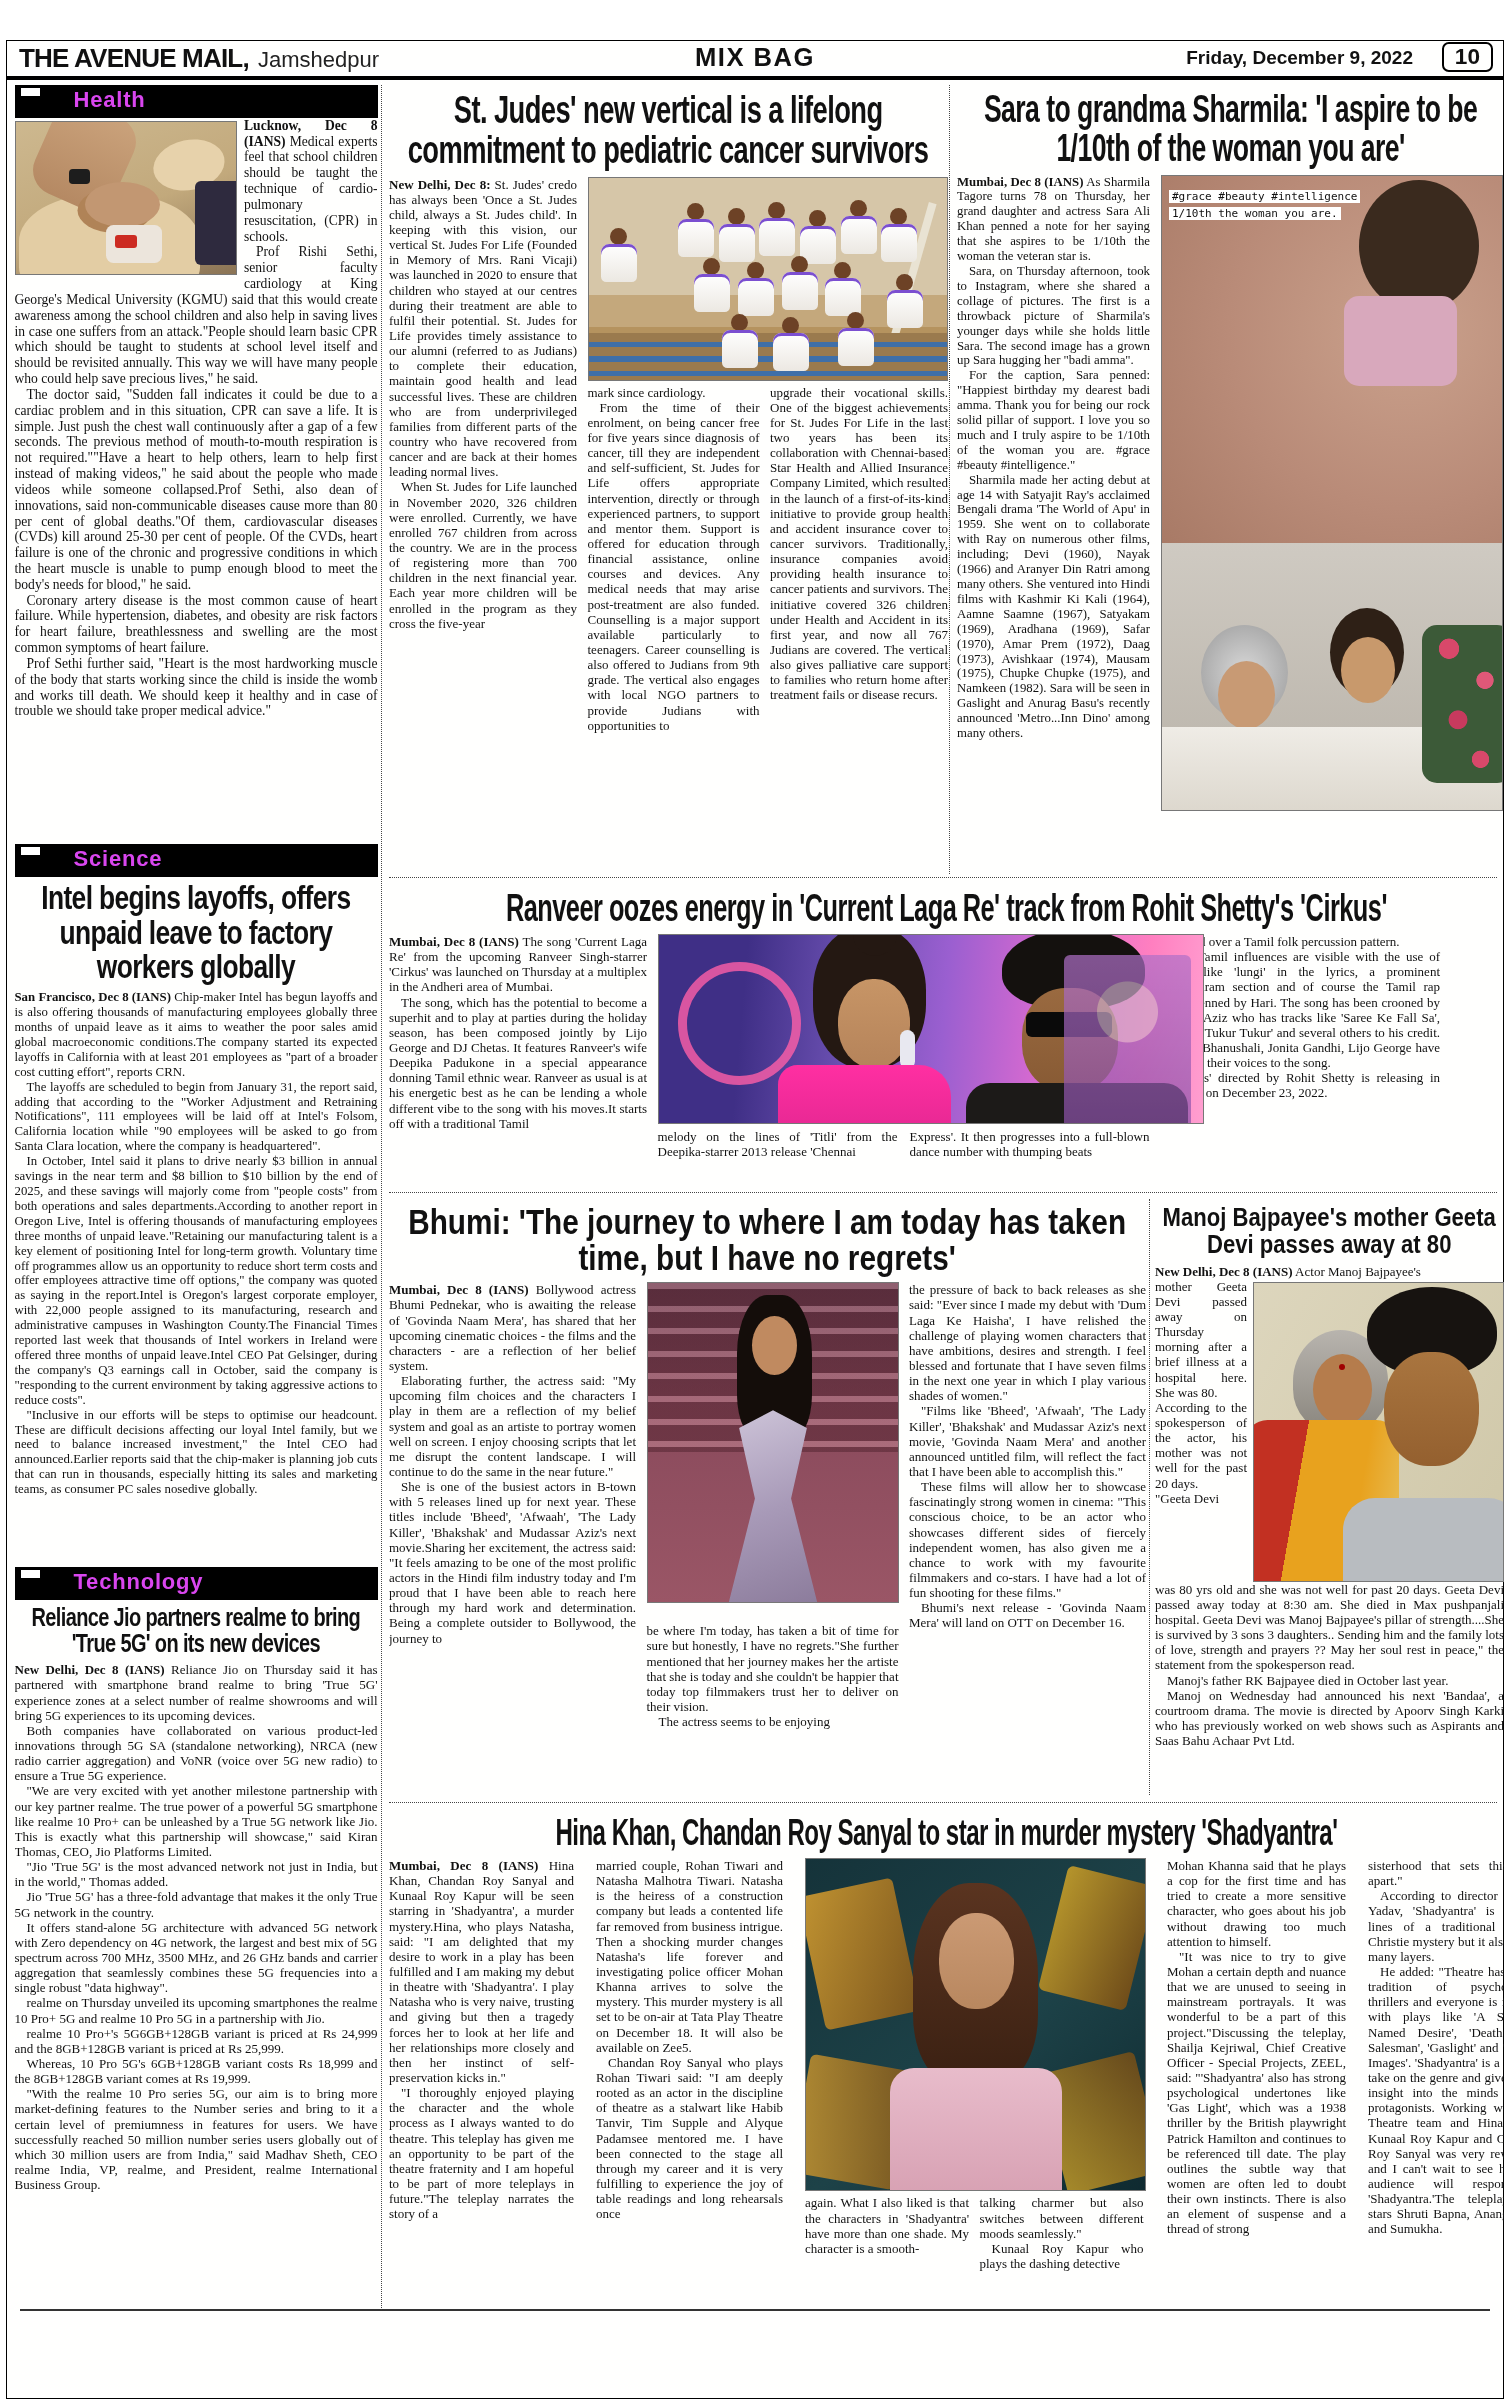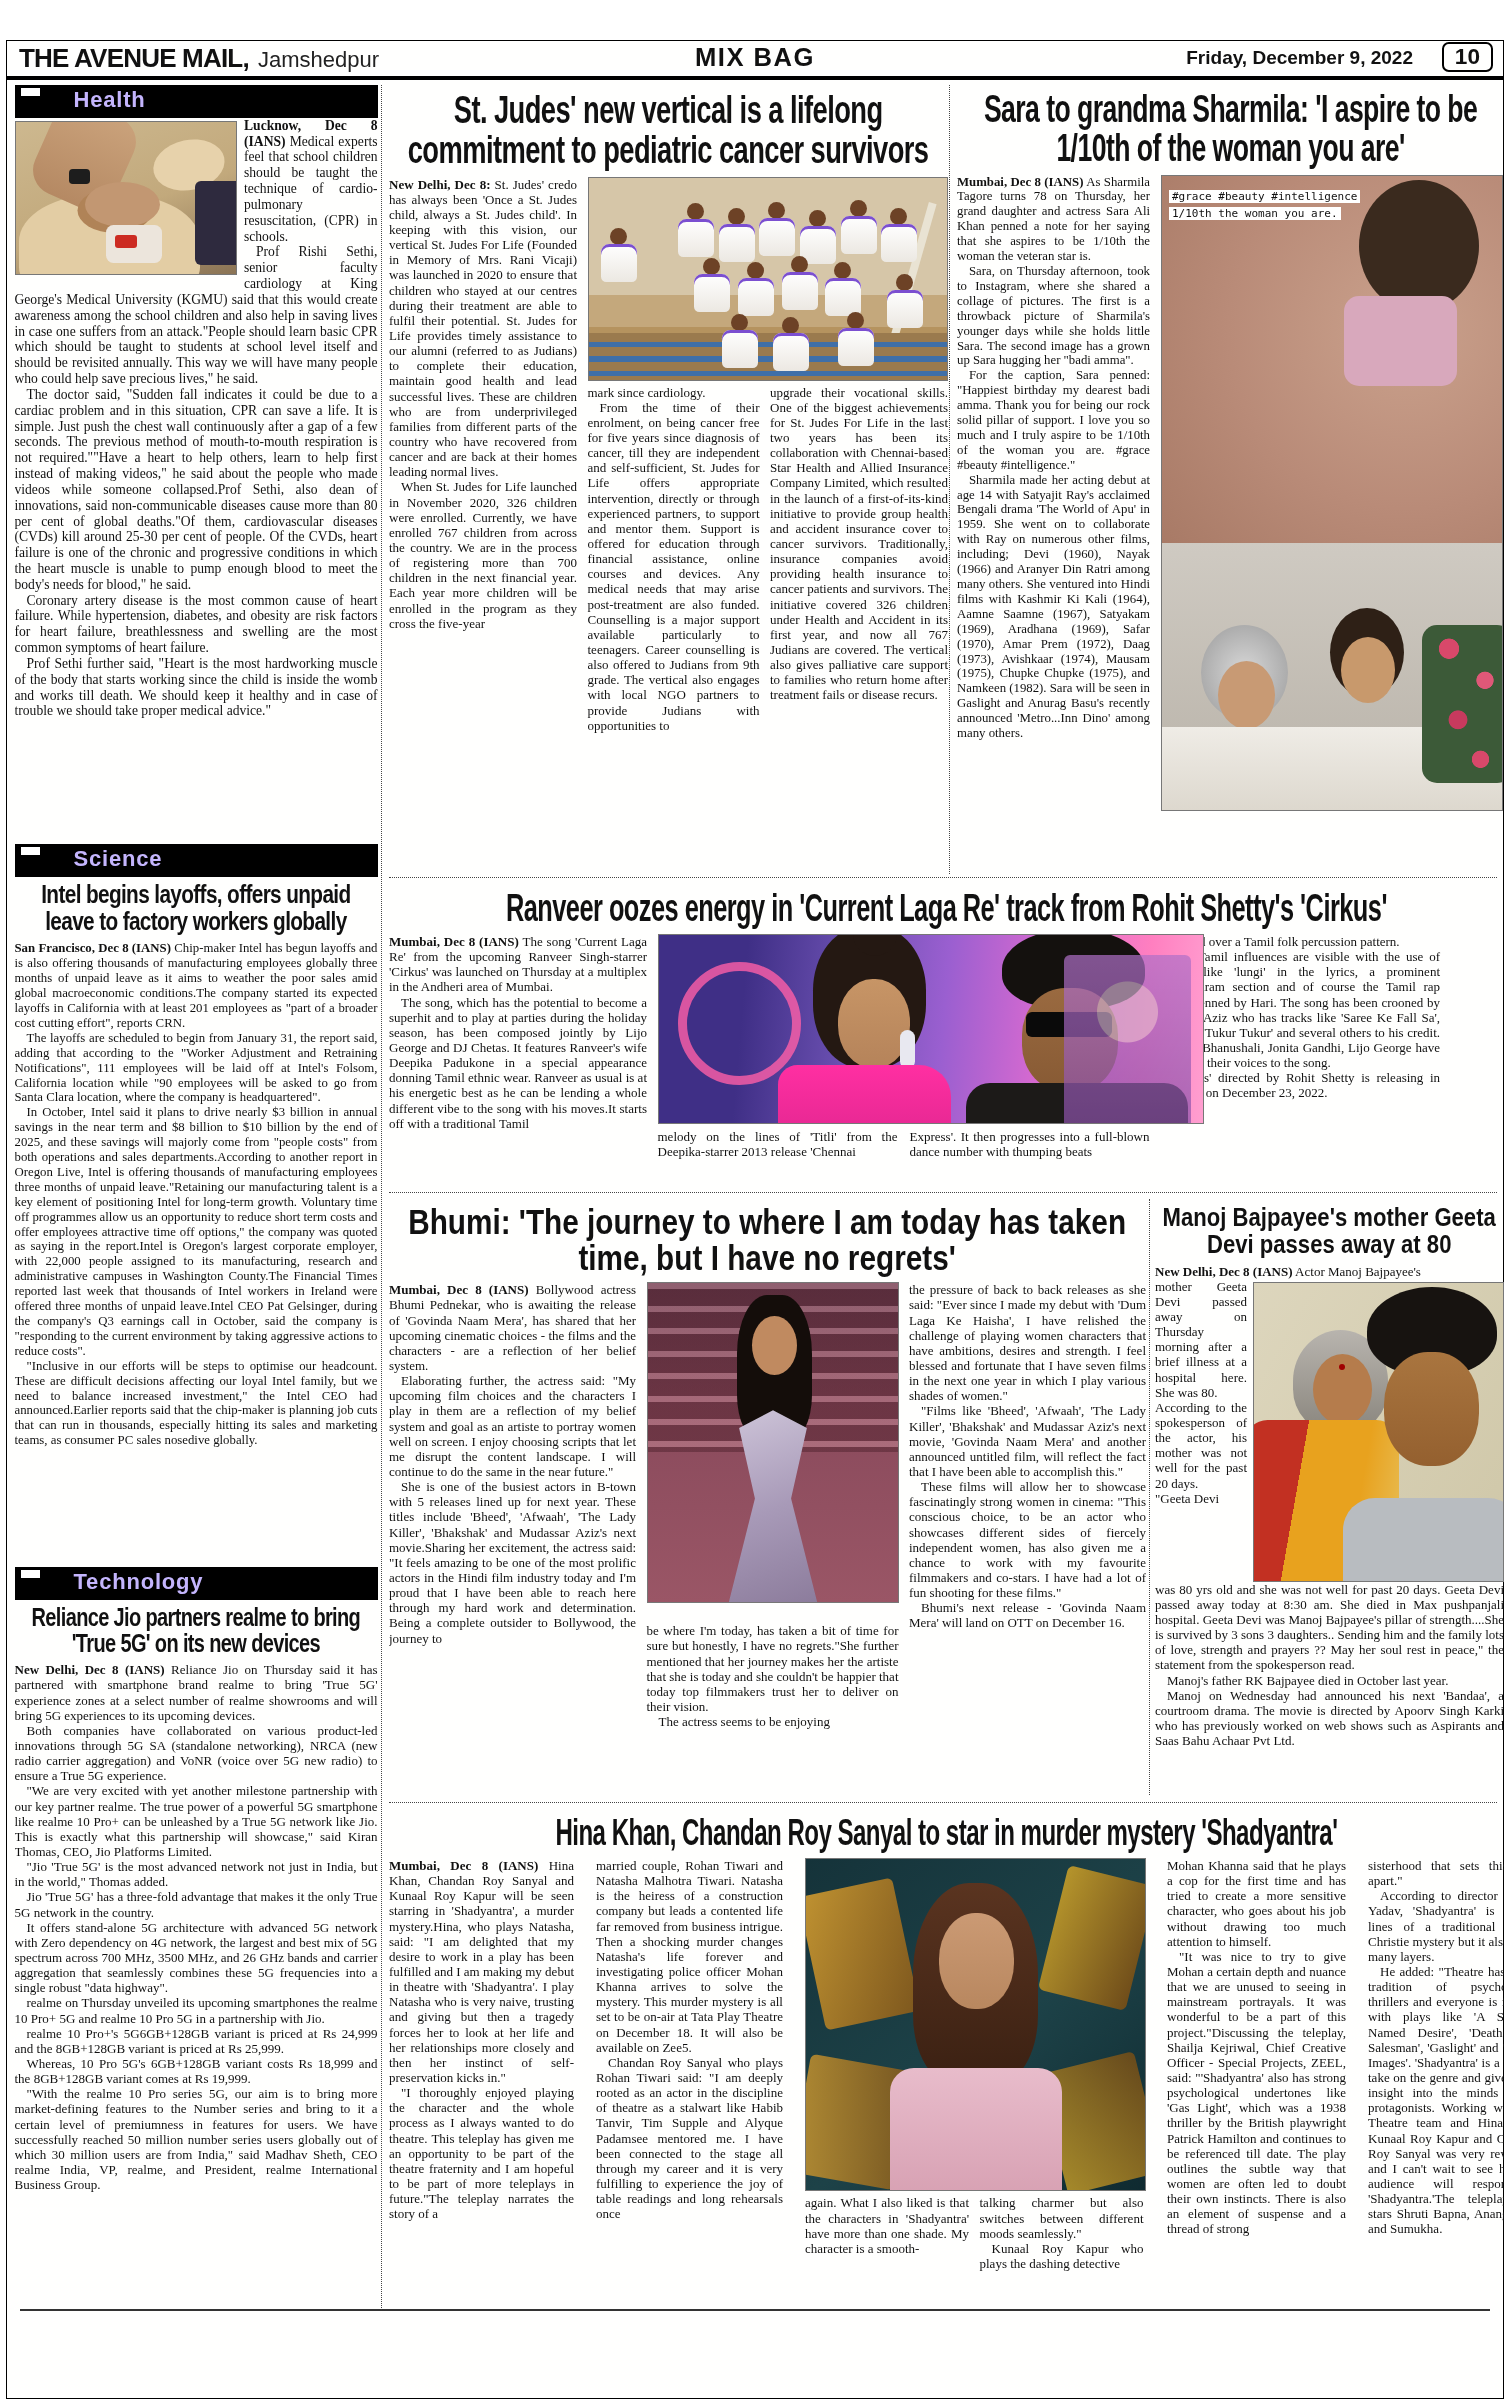--- a/index.html
+++ b/index.html
@@ -19,21 +19,21 @@
   .region{position:absolute;overflow:hidden;}
   
   .hl{font-family:"Liberation Sans",sans-serif;font-weight:bold;text-align:center;letter-spacing:-0.8px;line-height:1.04;margin:4.5px 0 6px 0;}
   .hl .in{display:block;transform-origin:50% 50%;}
   .sq65 .in{width:153.8%;margin-left:-26.9%;transform:scaleX(.65);}
   .sq70 .in{width:142.8%;margin-left:-21.4%;transform:scaleX(.70);}
   .sq80 .in{width:125%;margin-left:-12.5%;transform:scaleX(.80);}
   .sq85 .in{width:117.6%;margin-left:-8.8%;transform:scaleX(.85);}
   .nowrap .in{white-space:nowrap;}
   
-  .banner{background:#000;color:#c4b5fd;font-family:"Liberation Sans",sans-serif;font-weight:bold;font-size:22px;letter-spacing:0.8px;padding:2.3px 0 4.5px 59px;position:relative;}
+  .banner{background:#000;color:#d946ef;font-family:"Liberation Sans",sans-serif;font-weight:bold;font-size:22px;letter-spacing:0.8px;padding:2.3px 0 4.5px 59px;position:relative;}
   .banner::before{content:"";position:absolute;left:6px;top:3px;width:19.6px;height:7.5px;background:#fff;}
   
   .vdiv{position:absolute;width:0;border-left:1.5px dotted #444;}
   .hdiv{position:absolute;height:0;border-top:1.5px dotted #444;}
   .bottomrule{position:absolute;background:#333;height:2.3px;}
   
   .photo{position:relative;overflow:hidden;border:0.8px solid #777;}
   .photo div{position:absolute;}
   
   .ph-cpr{float:left;width:220px;height:152px;margin:3px 7.5px 3px 0;background:linear-gradient(160deg,#cdb88f,#c2a97c 55%,#8a7355);}
@@ -139,21 +139,21 @@
     </div>
     <p class="lead"><span class="dl">Lucknow, Dec 8 (IANS)</span> <span>Medical experts feel that school children should be taught the technique of cardio-pulmonary resuscitation, (CPR) in schools.</span></p>
     <p>Prof Rishi Sethi, senior faculty cardiology at King George's Medical University (KGMU) said that this would create awareness among the school children and also help in saving lives in case one suffers from an attack."People should learn basic CPR which should be taught to students at school level itself and should be revisited annually. This way we will have many people who could help save precious lives," he said.</p>
     <p>The doctor said, "Sudden fall indicates it could be due to a cardiac problem and in this situation, CPR can save a life. It is simple. Just push the chest wall continuously after a gap of a few seconds. The previous method of mouth-to-mouth respiration is not required.""Have a heart to help others, learn to help first instead of making videos," he said about the people who made videos while someone collapsed.Prof Sethi, also dean of innovations, said non-communicable diseases cause more than 80 per cent of global deaths."Of them, cardiovascular diseases (CVDs) kill around 25-30 per cent of people. Of the CVDs, heart failure is one of the chronic and progressive conditions in which the heart muscle is unable to pump enough blood to meet the body's needs for blood," he said.</p>
     <p>Coronary artery disease is the most common cause of heart failure. While hypertension, diabetes, and obesity are risk factors for heart failure, breathlessness and swelling are the most common symptoms of heart failure.</p>
     <p>Prof Sethi further said, "Heart is the most hardworking muscle of the body that starts working since the child is inside the womb and works till death. We should keep it healthy and in case of trouble we should take proper medical advice."</p>
   </div>
 
   <div class="region art" style="left:7.5px;top:803px;width:363px;height:720px;font-size:12.8px;">
     <div class="banner">Science</div>
-    <h2 class="hl sq80" style="font-size:26px;">
+    <h2 class="hl sq80" style="font-size:33px;">
         <span class="in">Intel begins layoffs, offers unpaid leave to factory workers globally</span>
       </h2>
     <p class="lead"><span class="dl">San Francisco, Dec 8 (IANS)</span> <span>Chip-maker Intel has begun layoffs and is also offering thousands of manufacturing employees globally three months of unpaid leave as it aims to weather the poor sales amid global macroeconomic conditions.The company started its expected layoffs in California with at least 201 employees as "part of a broader cost cutting effort", reports CRN.</span></p>
     <p>The layoffs are scheduled to begin from January 31, the report said, adding that according to the "Worker Adjustment and Retraining Notifications", 111 employees will be laid off at Intel's Folsom, California location while "90 employees will be asked to go from Santa Clara location, where the company is headquartered".</p>
     <p>In October, Intel said it plans to drive nearly $3 billion in annual savings in the near term and $8 billion to $10 billion by the end of 2025, and these savings will majorly come from "people costs" from both operations and sales departments.According to another report in Oregon Live, Intel is offering thousands of manufacturing employees three months of unpaid leave."Retaining our manufacturing talent is a key element of positioning Intel for long-term growth. Voluntary time off programmes allow us an opportunity to reduce short term costs and offer employees attractive time off options," the company was quoted as saying in the report.Intel is Oregon's largest corporate employer, with 22,000 people assigned to its manufacturing, research and administrative campuses in Washington County.The Financial Times reported last week that thousands of Intel workers in Ireland were offered three months of unpaid leave.Intel CEO Pat Gelsinger, during the company's Q3 earnings call in October, said the company is "responding to the current environment by taking aggressive actions to reduce costs".</p>
     <p>"Inclusive in our efforts will be steps to optimise our headcount. These are difficult decisions affecting our loyal Intel family, but we need to balance increased investment," the Intel CEO had announced.Earlier reports said that the chip-maker is planning job cuts that can run in thousands, especially hitting its sales and marketing teams, as consumer PC sales nosedive globally.</p>
   </div>
 
   <div class="region art" style="left:7.5px;top:1526px;width:363px;height:738px;font-size:13px;">
     <div class="banner">Technology</div>

